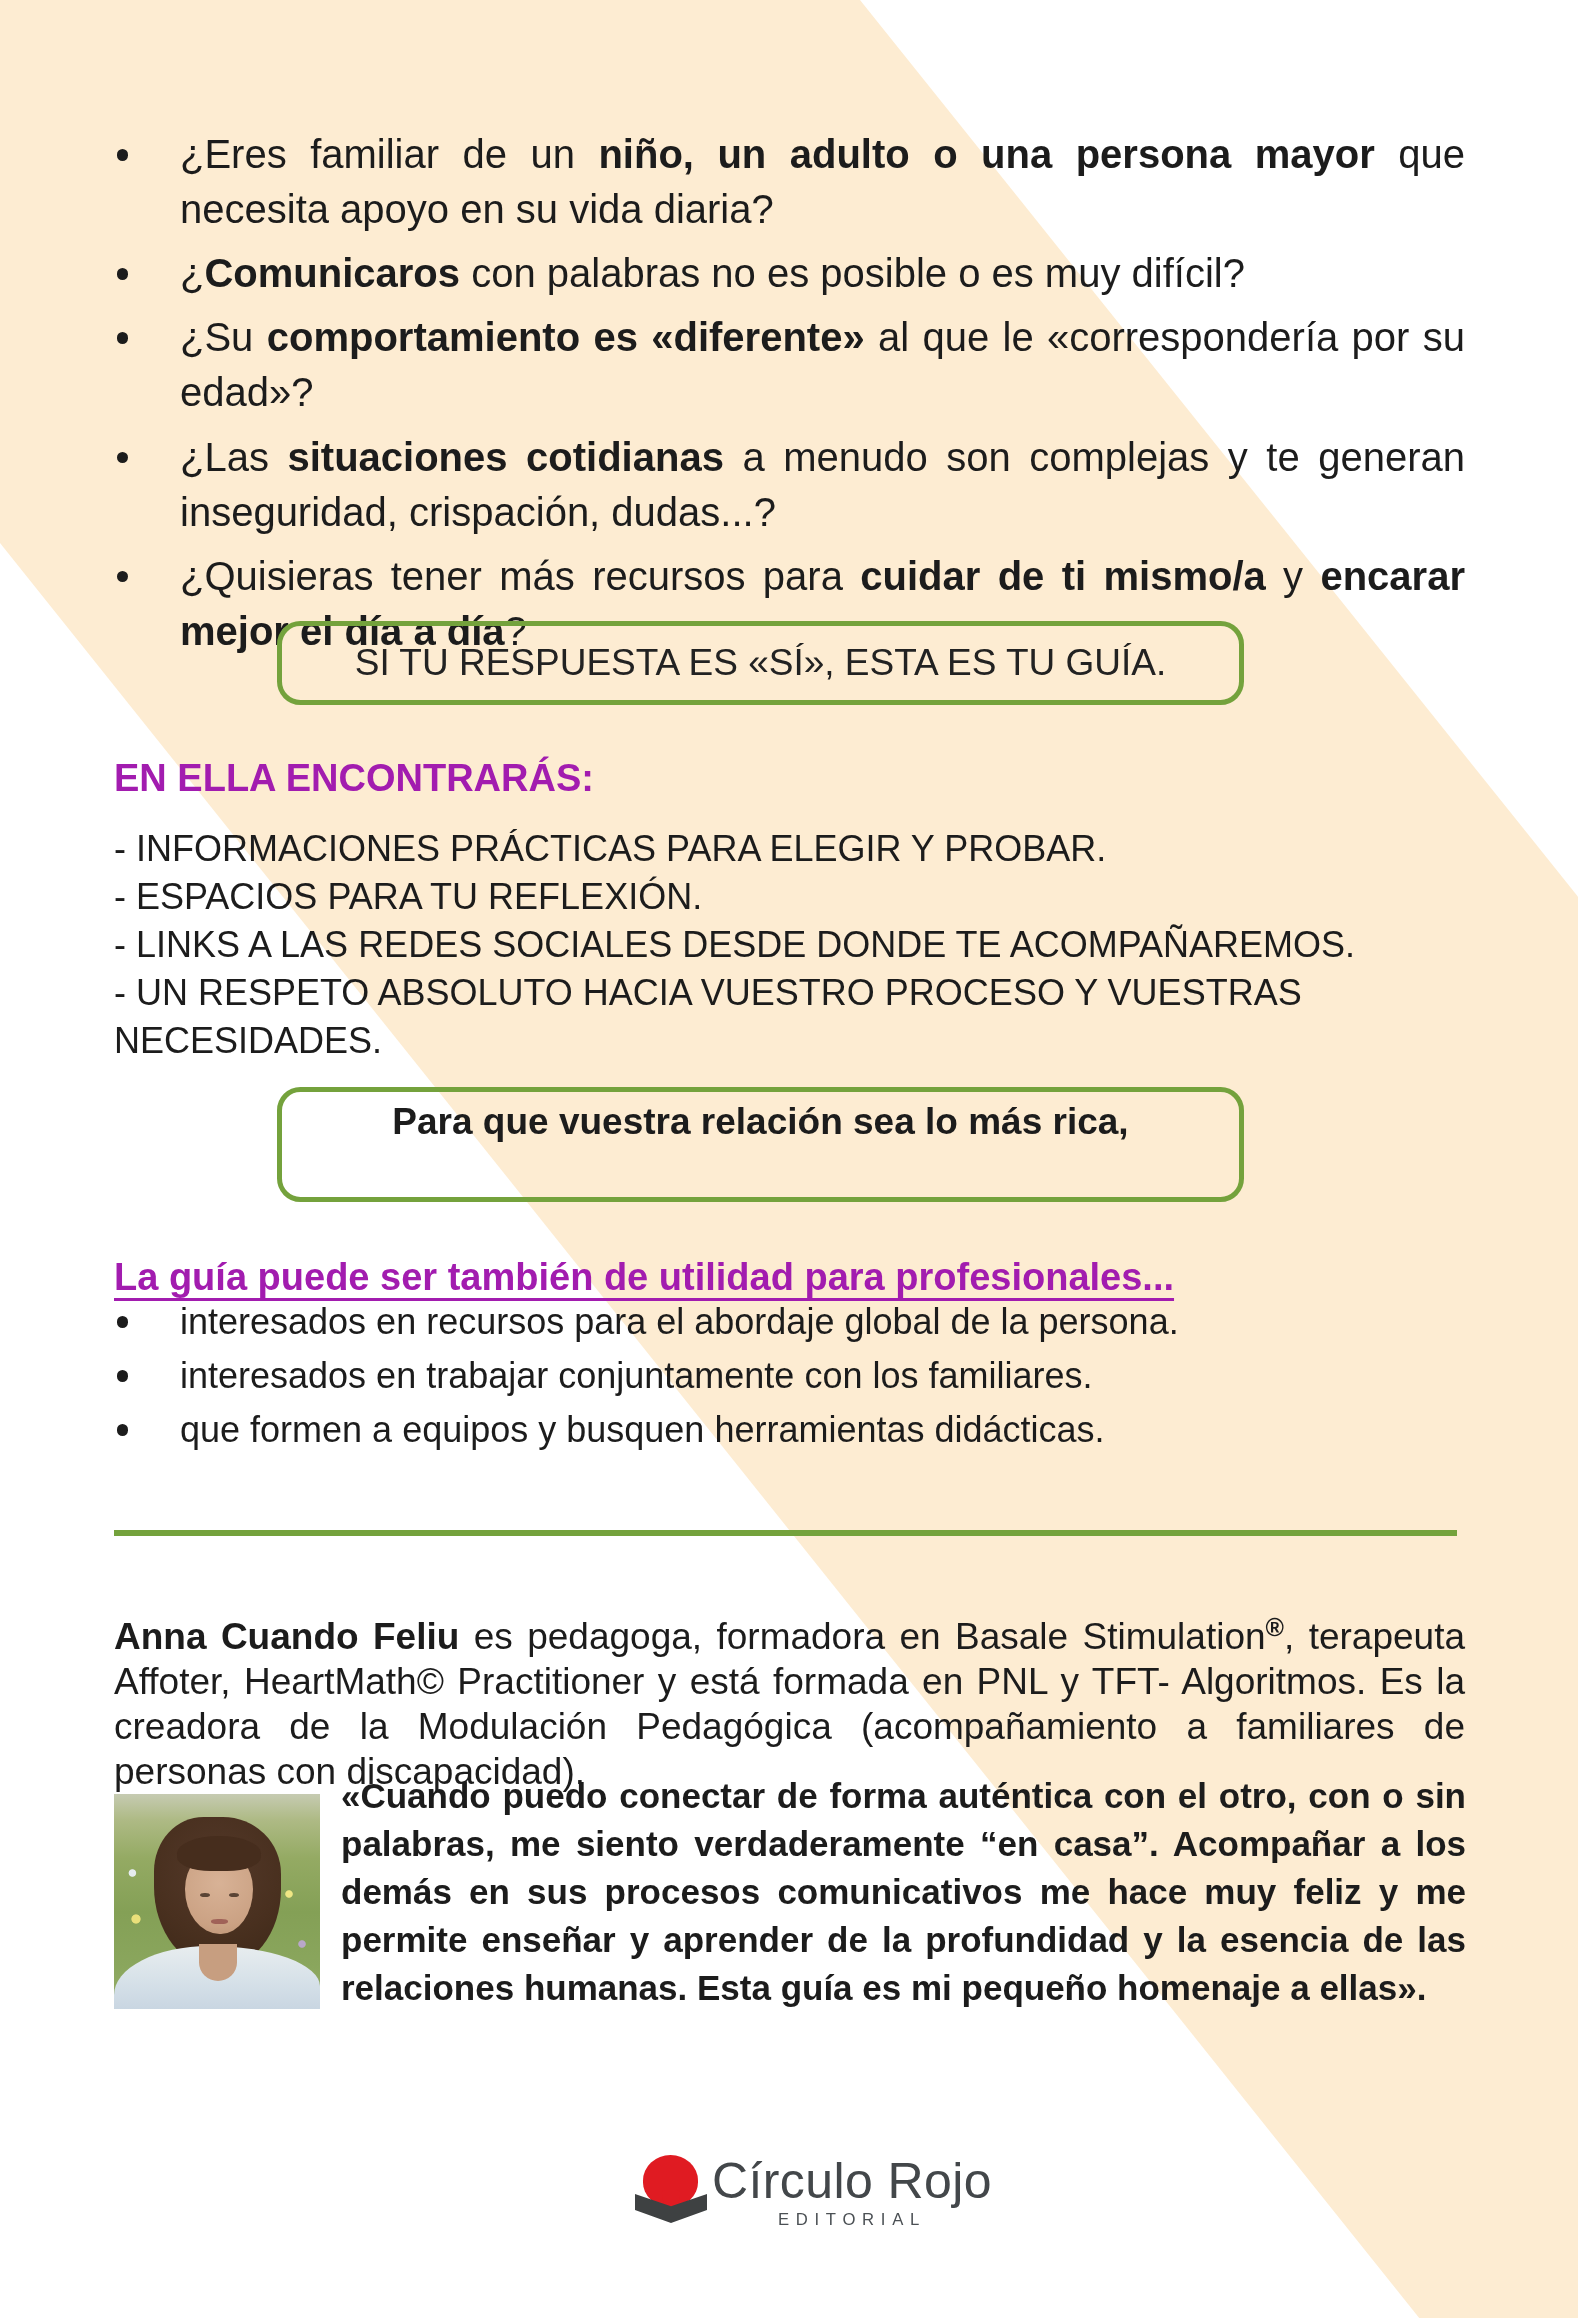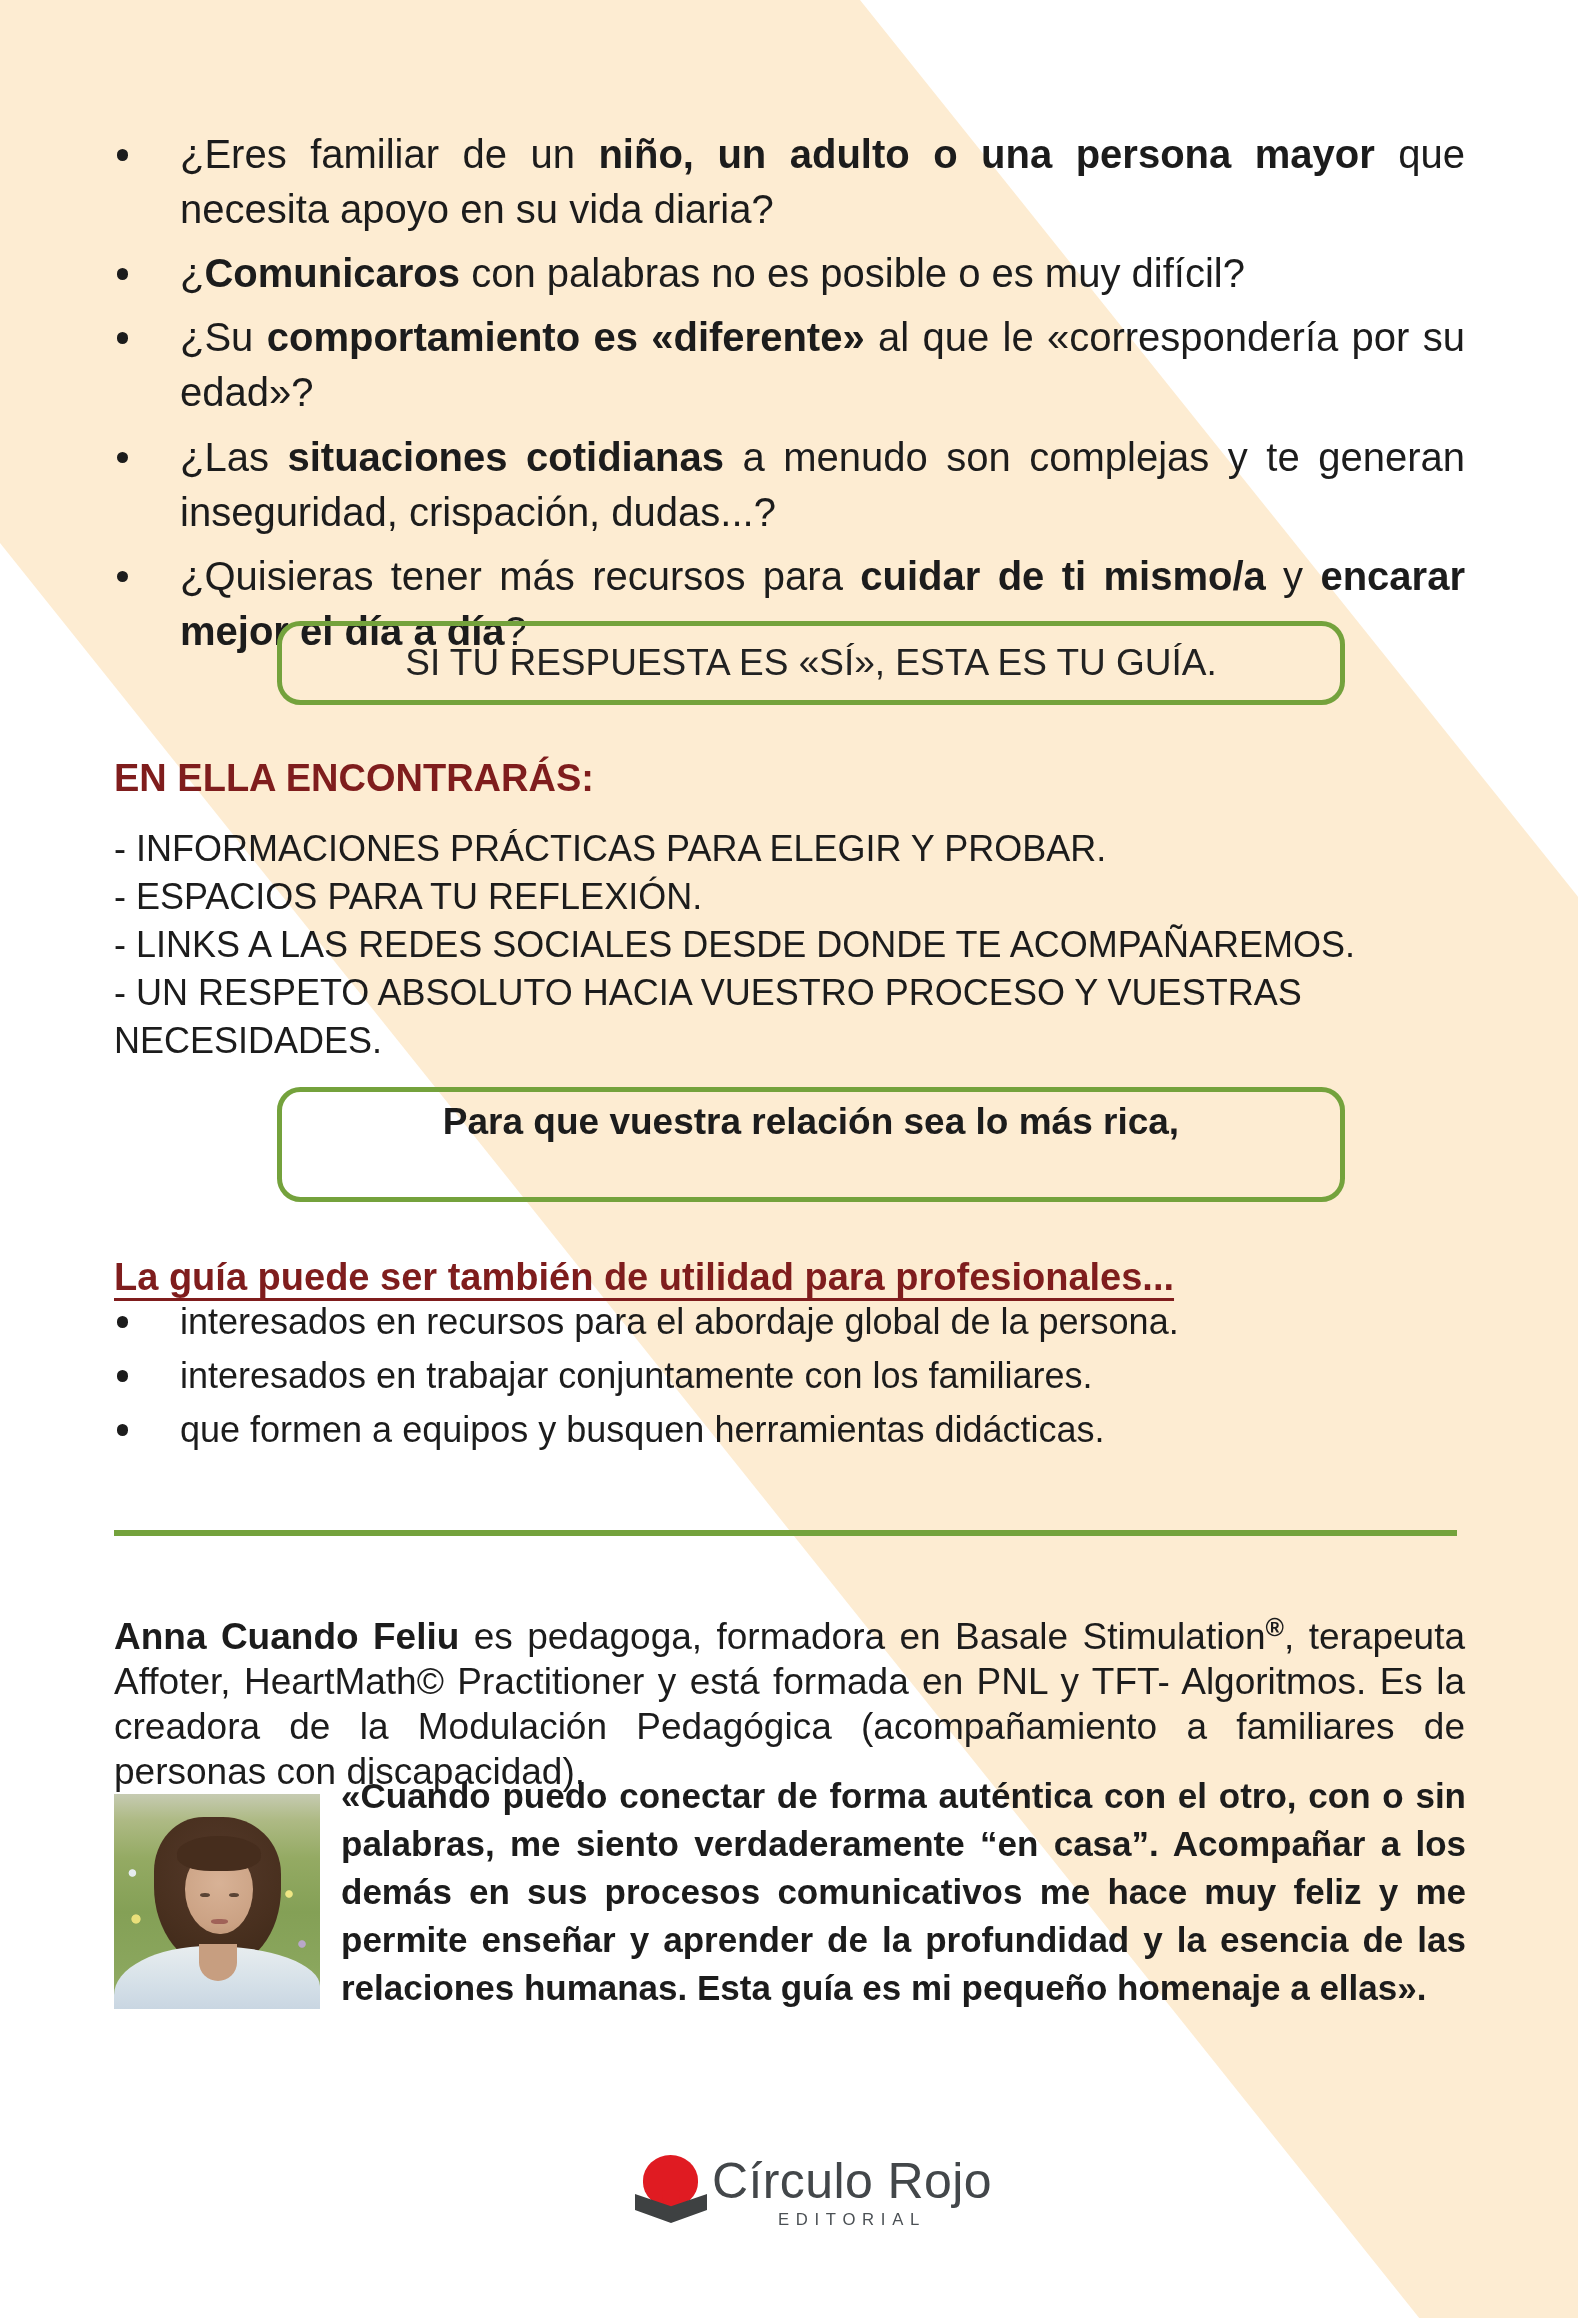--- a/index.html
+++ b/index.html
@@ -12,27 +12,27 @@
 
   
   .intro{top:127px;left:114px;width:1351px;}
   .blist{list-style:none;margin:0;padding:0;}
   .blist li{position:relative;padding-left:66px;font-size:40px;line-height:55px;
             text-align:justify;margin-bottom:9.2px;}
   .dot{position:absolute;left:2.5px;top:22px;width:11.7px;height:11.7px;border-radius:50%;background:#1c1c1c;}
   .b{font-weight:bold;}
 
   
-  .gbox{position:absolute;left:277px;width:1068px;box-sizing:border-box;
+  .gbox{position:absolute;left:277px;width:967px;box-sizing:border-box;
         border:5.8px solid #74a23c;border-radius:23.4px;text-align:center;z-index:2;}
   .box1{top:621px;height:84px;font-size:37px;line-height:73px;color:#222;}
   .box2{top:1087px;height:115px;font-size:37px;line-height:49px;font-weight:bold;padding-top:5px;}
 
   
-  .h-green{position:absolute;left:114px;color:#7f1d1d;font-weight:bold;font-size:38px;z-index:2;}
+  .h-green{position:absolute;left:114px;color:#a21caf;font-weight:bold;font-size:38px;z-index:2;}
   .h1{top:757px;}
   .h2{top:1256px;text-decoration:underline;text-decoration-thickness:3.3px;text-underline-offset:7.5px;}
 
   
   .dashlist{top:825px;left:114px;width:1351px;}
   .dashlist div{font-size:36px;line-height:48px;}
 
   
   .prolist{top:1295px;left:114px;width:1351px;}
   .prolist li{font-size:36px;line-height:54px;margin-bottom:0;text-align:left;}

